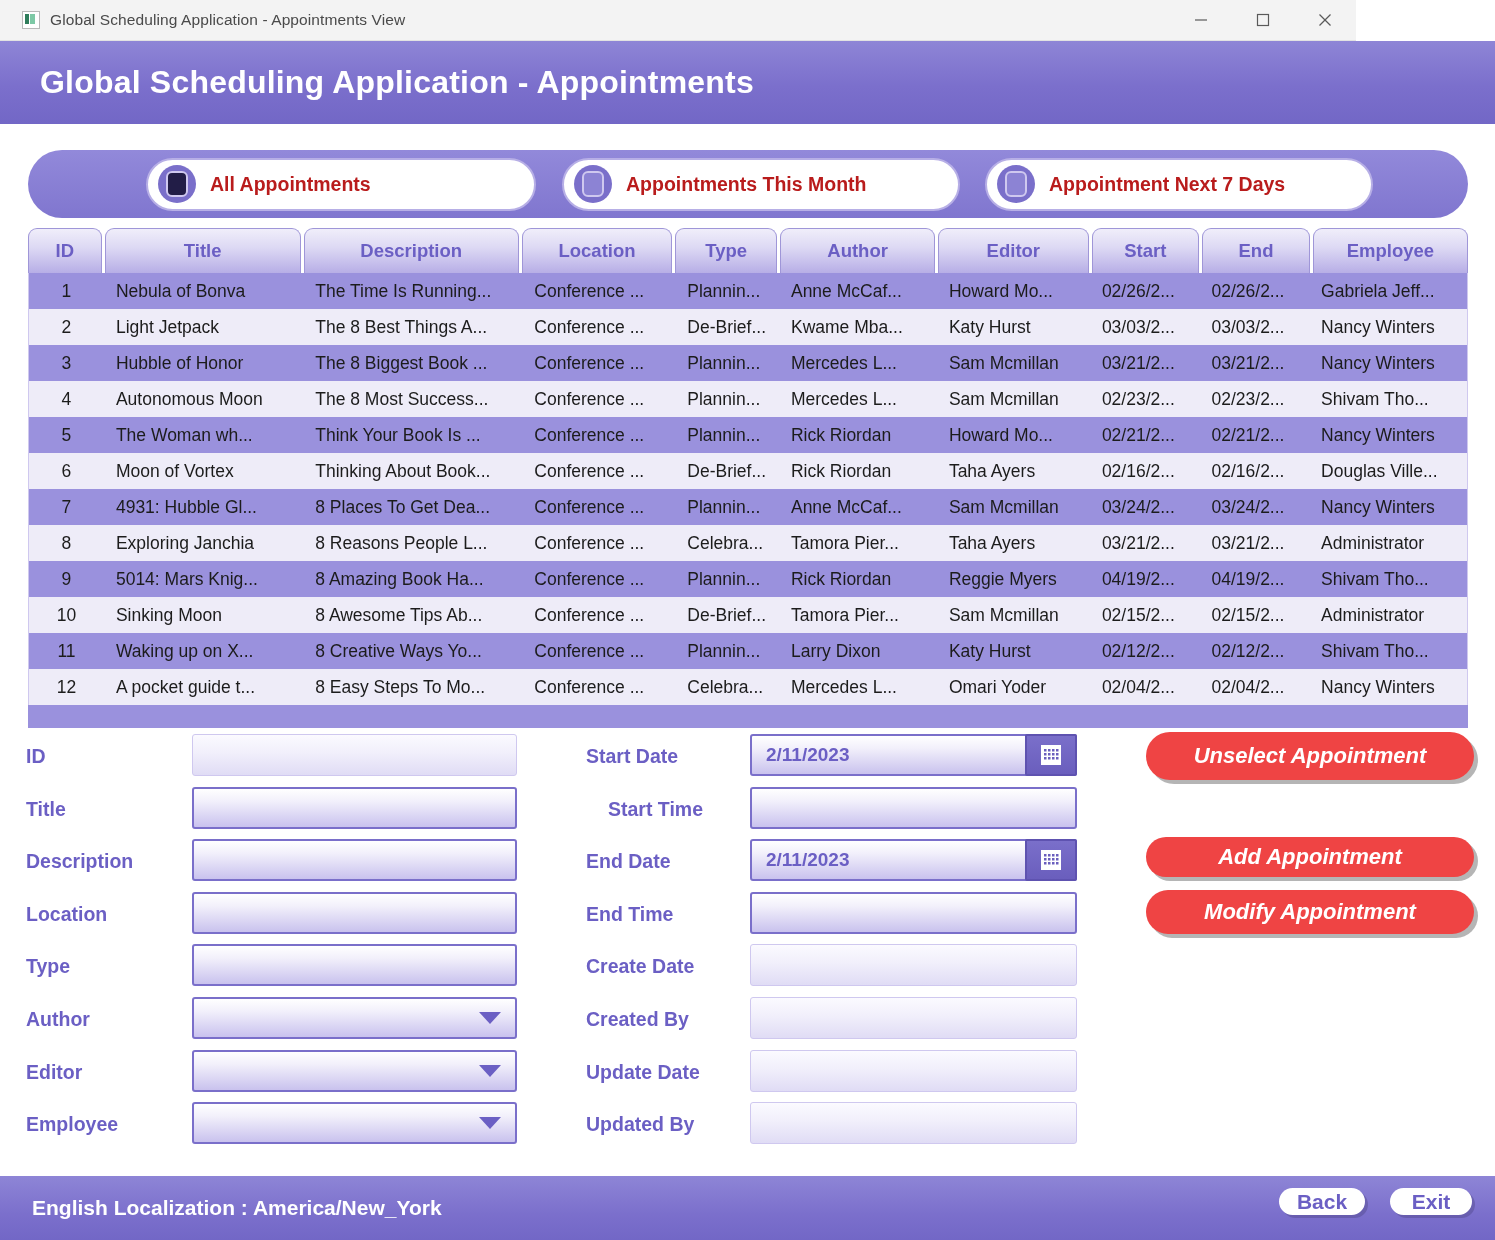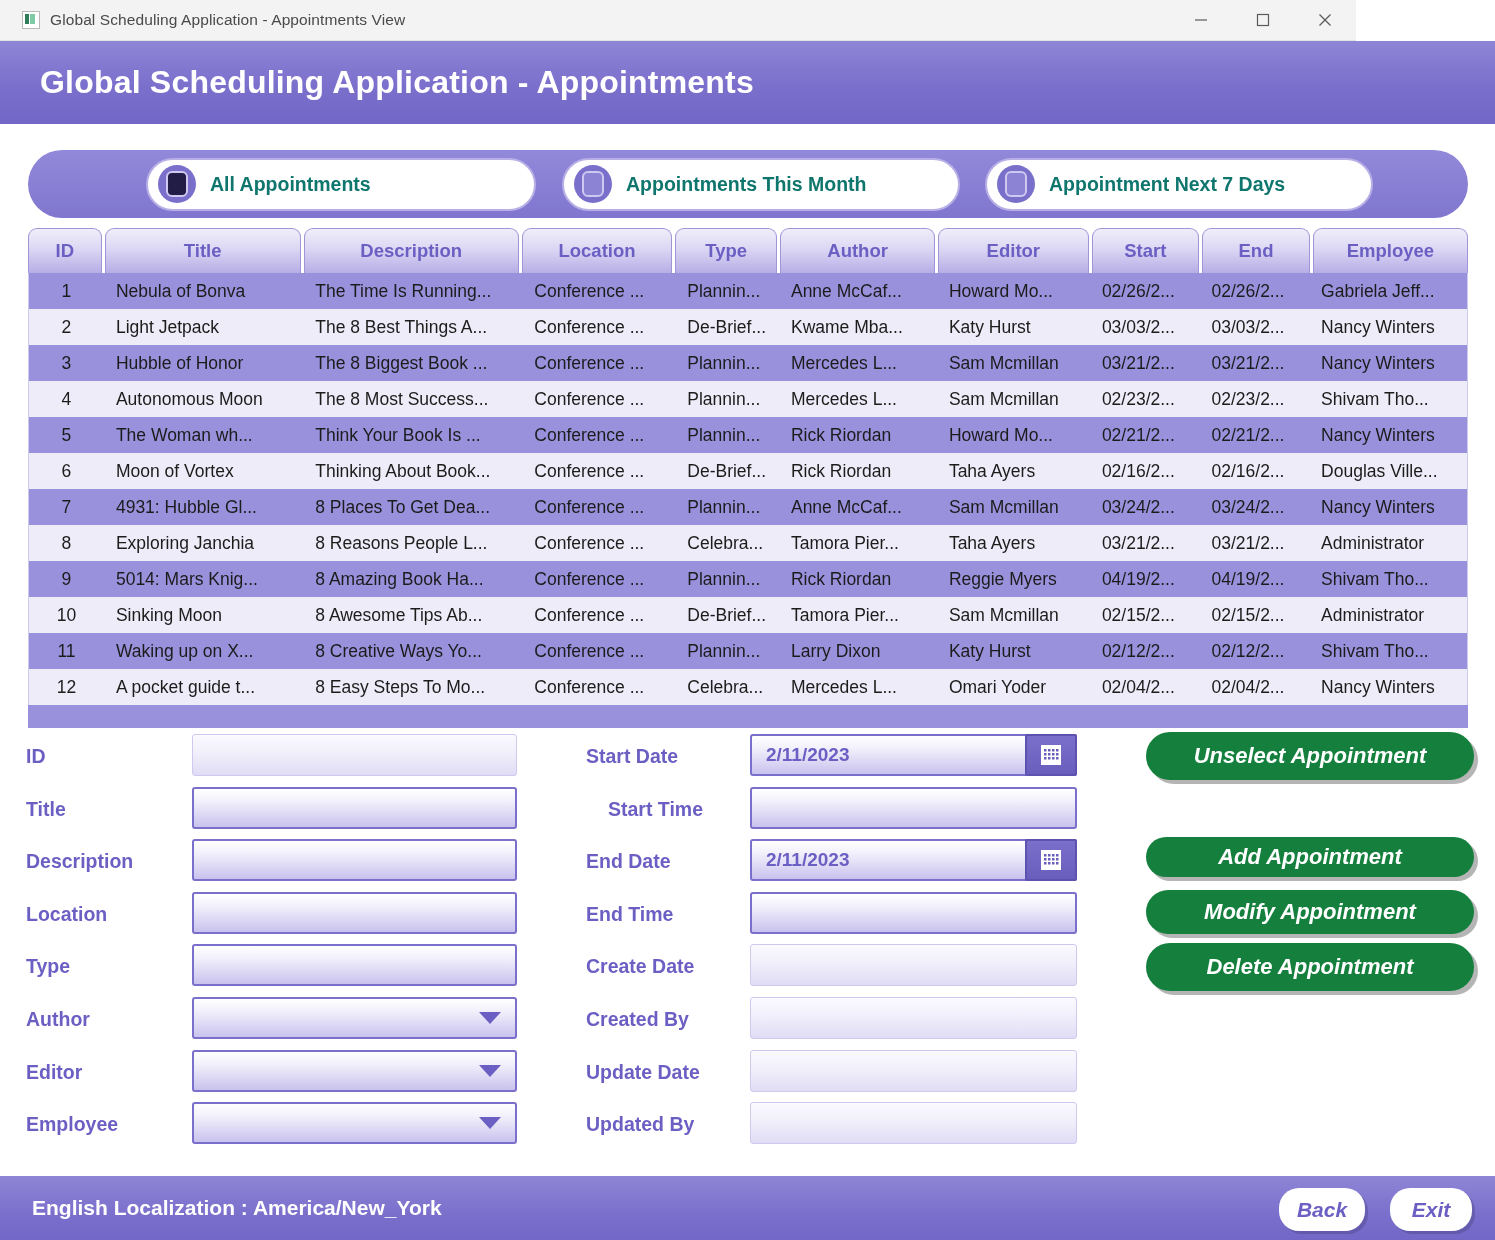--- a/index.html
+++ b/index.html
@@ -59,21 +59,21 @@
   .rdot{
     width:38px;height:38px;border-radius:50%;margin-left:10px;flex:none;
     background:#7a6fca;display:flex;align-items:center;justify-content:center;
   }
   .rdot .inner{
     width:22px;height:26px;border-radius:6px;box-sizing:border-box;
     border:2px solid #cfc8ef;background:#8c83d4;
   }
   .radio.sel .rdot .inner{background:#221d47;}
   .rlabel{
-    margin-left:14px;color:#0f766e;font-size:19.5px;font-weight:bold;white-space:nowrap;
+    margin-left:14px;color:#b91c1c;font-size:19.5px;font-weight:bold;white-space:nowrap;
   }
   
   #table{position:absolute;left:28px;top:228px;width:1440px;}
   .thead{display:flex;height:45px;}
   .th{
     background:linear-gradient(180deg,#f0eefa 0%,#ddd9f4 42%,#b7aee6 100%);
     border:1px solid #9f96d8;border-bottom:none;
     border-radius:9px 9px 0 0;
     margin-right:3px;box-sizing:border-box;
     display:flex;align-items:center;justify-content:center;
@@ -128,41 +128,41 @@
   }
   .calbtn{
     position:absolute;right:-2px;top:-2px;bottom:-2px;width:52px;
     background:linear-gradient(180deg,#7a6fca 0%,#6a5ebd 100%);
     border:2px solid #5e52b0;border-radius:2px;
     display:flex;align-items:center;justify-content:center;box-sizing:border-box;
   }
   
   .pill{
     position:absolute;box-sizing:border-box;
-    background:#15803d;border-radius:26px;
+    background:#ef4444;border-radius:26px;
     box-shadow:4px 4px 0 rgba(90,90,90,.45);
     display:flex;align-items:center;justify-content:center;
     color:#ffffff;font-size:22px;font-weight:bold;font-style:italic;
     white-space:nowrap;
   }
   
   #footer{
     position:absolute;left:0;top:1176px;width:1495px;height:64px;
     background:linear-gradient(180deg,#8e85d6 0%,#7b6fcc 60%,#7267c6 100%);
     display:flex;align-items:center;
   }
   #footer .ftxt{
     margin-left:32px;color:#ffffff;font-size:21px;font-weight:bold;white-space:nowrap;
   }
   .wpill{
-    position:absolute;top:12px;height:43px;
+    position:absolute;top:12px;height:27px;
     background:#ffffff;border-radius:20px;
     box-shadow:3px 3px 0 rgba(70,60,120,.35);
     display:flex;align-items:center;justify-content:center;
-    color:#6b5fc4;font-size:21px;font-weight:bold;font-style:italic;
+    color:#6b5fc4;font-size:21px;font-weight:bold;
   }
 </style>
 </head>
 <body>
 
 <div id="titlebar">
   <span class="tb-ico"></span>
   <span class="tb-title">Global Scheduling Application - Appointments View</span>
   <div class="winbtns">
     <div class="winbtn">
@@ -478,20 +478,19 @@
       </div>
       <div class="flabel" style="left: 586px; top: 387.2px;">Updated By</div>
       <div class="fld flat" style="left: 750px; top: 376.2px; width: 327px; height: 42px;">
         <span class="val"></span>
       </div>
     </div>
 
   <div class="pill" style="left:1146px;top:6px;width:328px;height:48px;">Unselect Appointment</div>
   <div class="pill" style="left:1146px;top:111px;width:328px;height:40px;">Add Appointment</div>
   <div class="pill" style="left:1146px;top:164px;width:328px;height:44px;">Modify Appointment</div>
-  <div class="pill" style="left:1146px;top:217px;width:328px;height:48px;">Delete Appointment</div>
 </div>
 
 <div id="footer">
   <div class="ftxt">English Localization : America/New_York</div>
   <div class="wpill" style="left:1279px;width:86px;">Back</div>
   <div class="wpill" style="left:1390px;width:82px;">Exit</div>
 </div>
 
 </body></html>

